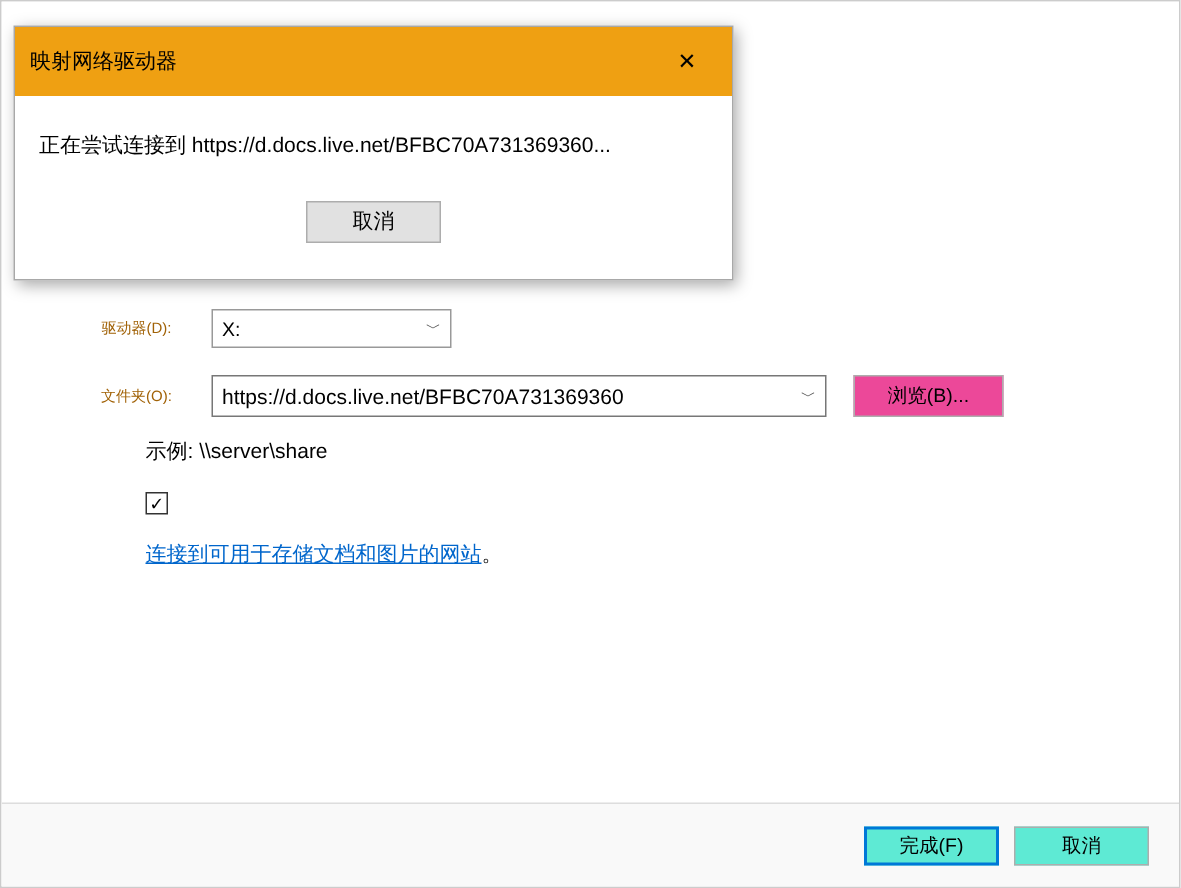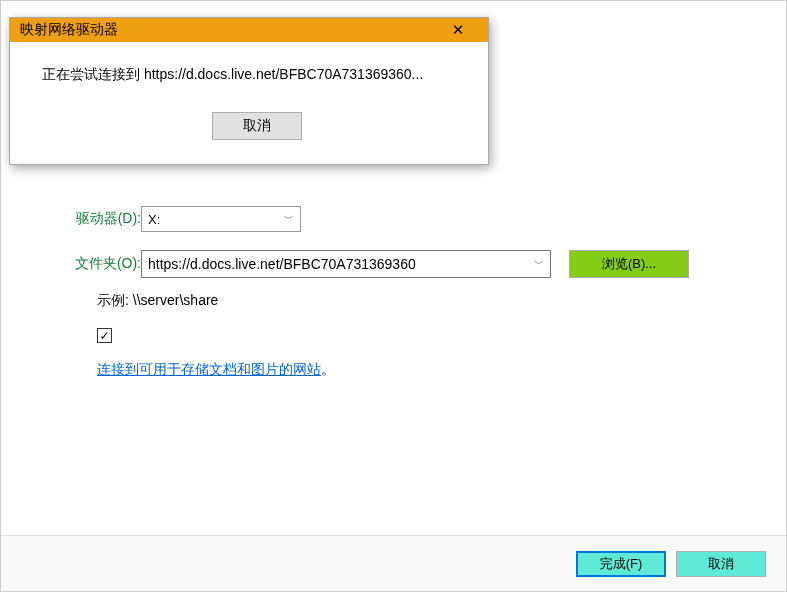--- a/index.html
+++ b/index.html
@@ -24,23 +24,23 @@
       flex: 1;
       padding: 205px 40px 0 40px;
     }
     .form-row {
       display: flex;
       align-items: center;
       margin-bottom: 18px;
     }
     .form-label {
       width: 100px;
-      text-align: right;
-      font-size: 14px;
-      color: #15803d;
+      text-align: center;
+      font-size: 10px;
+      color: #a16207;
     }
     .drive-select {
       width: 160px;
       height: 26px;
       border: 1px solid #999;
       background: #fff;
       display: flex;
       align-items: center;
       justify-content: space-between;
       padding: 0 6px;
@@ -57,23 +57,23 @@
       background: #fff;
       display: flex;
       align-items: center;
       justify-content: space-between;
       padding: 0 6px;
       font-size: 14px;
       gap: 12px;
     }
     .browse-btn {
       margin-left: 18px;
-      width: 120px;
+      width: 100px;
       height: 28px;
-      background: #84cc16;
+      background: #ec4899;
       border: 1px solid #adadad;
       font-size: 13px;
       cursor: pointer;
     }
     .indent-block {
       margin-left: 56px;
       margin-top: -4px;
     }
     .example-text {
       font-size: 14px;
@@ -134,21 +134,21 @@
       position: absolute;
       top: 16px;
       left: 8px;
       width: 480px;
       background: #fff;
       border: 1px solid #a8a8a8;
       box-shadow: 2px 3px 10px rgba(0,0,0,0.35);
       z-index: 10;
     }
     .progress-titlebar {
-      height: 24px;
+      height: 46px;
       background: #f0a500;
       background: #f5a623;
       background: #efa012;
       display: flex;
       align-items: center;
       justify-content: space-between;
       padding: 0 10px;
     }
     .progress-title {
       font-size: 14px;
@@ -157,21 +157,21 @@
     .close-x {
       width: 40px;
       height: 24px;
       display: flex;
       align-items: center;
       justify-content: center;
       font-size: 15px;
       cursor: pointer;
     }
     .progress-content {
-      padding: 24px 16px 24px 32px;
+      padding: 24px 16px 24px 16px;
     }
     .progress-msg {
       font-size: 14px;
       color: #000;
       margin-bottom: 28px;
     }
     .progress-btn-row {
       display: flex;
       justify-content: center;
     }

